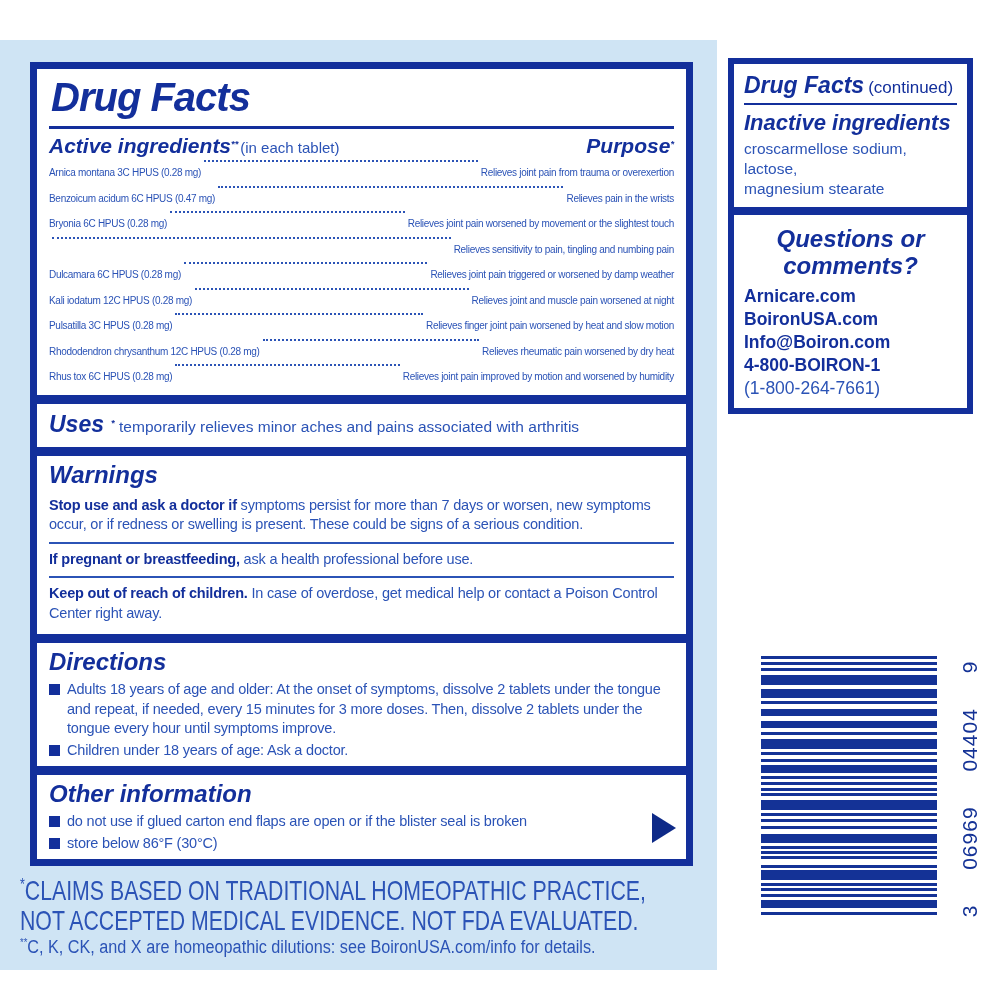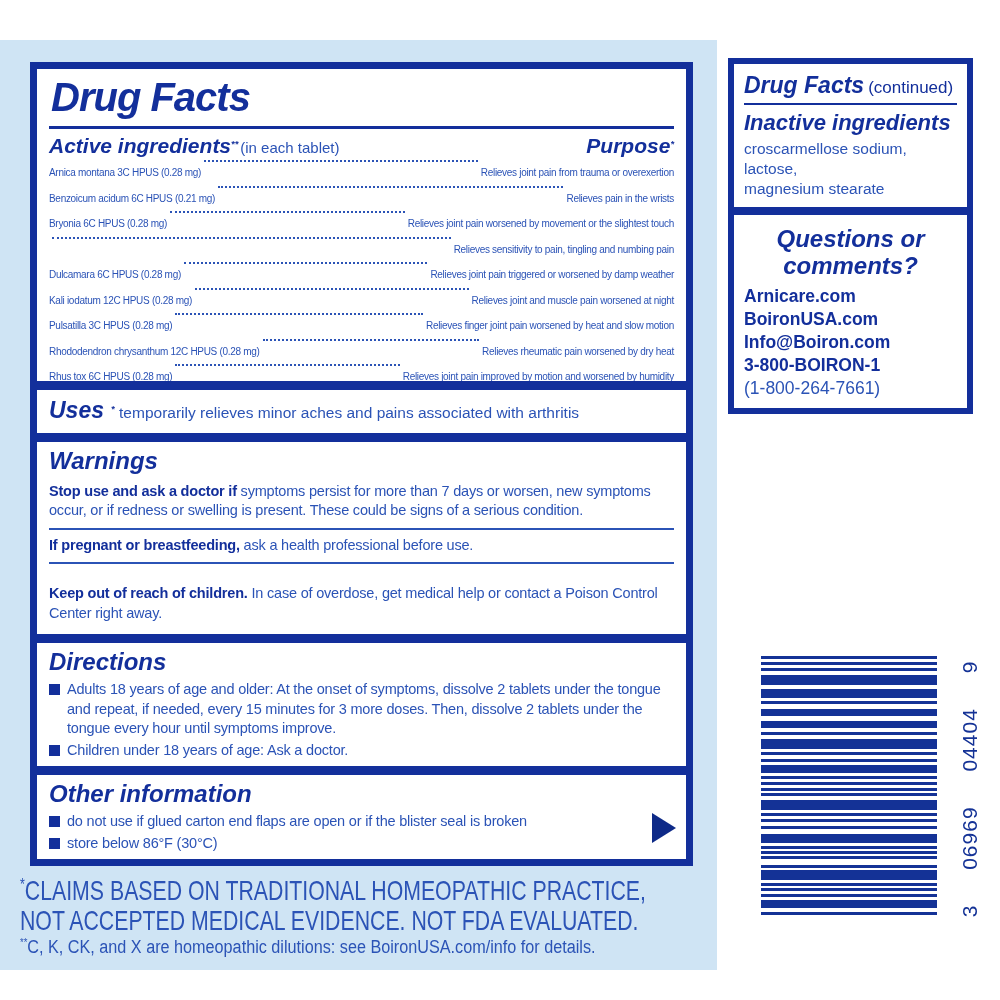--- a/index.html
+++ b/index.html
@@ -110,21 +110,21 @@
         <span class="bi purpose-label">Purpose</span><sup class="bi">*</sup>
       </div>
     </div>
     <div class="ing-list">
         <div class="ing-row">
           <span class="nm">Arnica montana 3C HPUS (0.28 mg)</span>
           <span class="lead"></span>
           <span class="pp">Relieves joint pain from trauma or overexertion</span>
         </div>
         <div class="ing-row">
-          <span class="nm">Benzoicum acidum 6C HPUS (0.21 mg)</span>
+          <span class="nm">Benzoicum acidum 6C HPUS (0.47 mg)</span>
           <span class="lead"></span>
           <span class="pp">Relieves pain in the wrists</span>
         </div>
         <div class="ing-row">
           <span class="nm">Bryonia 6C HPUS (0.28 mg)</span>
           <span class="lead"></span>
           <span class="pp">Relieves joint pain worsened by movement or the slightest touch</span>
         </div>
         <div class="ing-row">
           <span class="lead"></span>
@@ -169,21 +169,21 @@
   <div class="sep"></div>
 
   <div class="sec">
     <div class="sec-h">Warnings</div>
     <div class="warn-item">
       <b>Stop use and ask a doctor if</b><span> symptoms persist for more than 7 days or worsen, new symptoms occur, or if redness or swelling is present. These could be signs of a serious condition.</span>
     </div>
     <div class="warn-item" style="padding-top:6px;">
       <b>If pregnant or breastfeeding,</b><span> ask a health professional before use.</span>
     </div>
-    <div class="warn-item last" style="padding-top:20px;">
+    <div class="warn-item last" style="padding-top:6px;">
       <b>Keep out of reach of children.</b><span> In case of overdose, get medical help or contact a Poison Control Center right away.</span>
     </div>
   </div>
 
   <div class="sep"></div>
 
   <div class="sec">
     <div class="sec-h">Directions</div>
     <div>
         <div class="bullet-row">
@@ -235,21 +235,21 @@
       </div>
   </div>
   <div class="rsep"></div>
   <div class="rsec">
     <div class="bi q-h">Questions or comments?</div>
     <div>
         <div class="side-link">Arnicare.com</div>
         <div class="side-link">BoironUSA.com</div>
         <div class="side-link">Info@Boiron.com</div>
       </div>
-    <div class="side-link">3-800-BOIRON-1</div>
+    <div class="side-link">4-800-BOIRON-1</div>
     <div class="phone-plain">(1-800-264-7661)</div>
   </div>
 </div>
 
 <div class="barcode-box">
   <div class="bc-bars">
       <div class="bc-bar" style="height: 3px; margin-bottom: 3px;"></div>
       <div class="bc-bar" style="height: 3px; margin-bottom: 3px;"></div>
       <div class="bc-bar" style="height: 3px; margin-bottom: 4px;"></div>
       <div class="bc-bar" style="height: 10px; margin-bottom: 4px;"></div>

